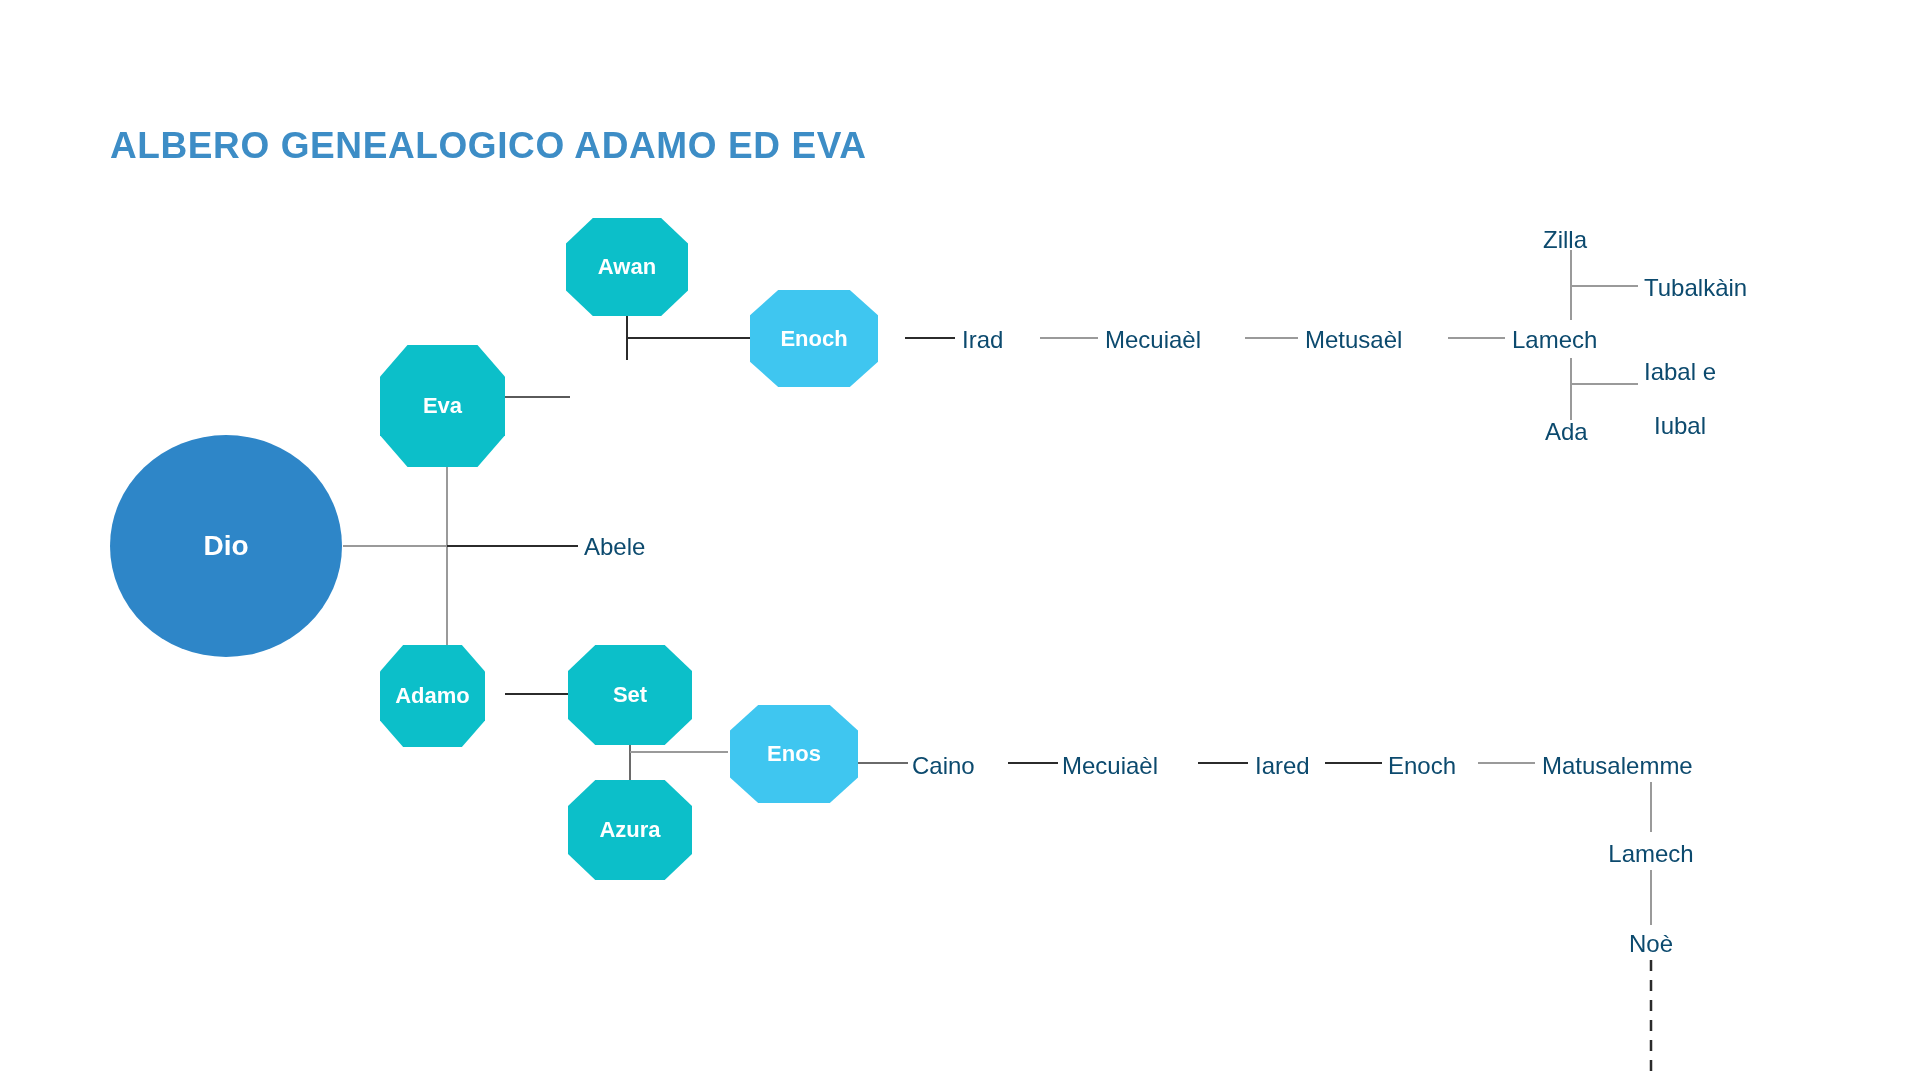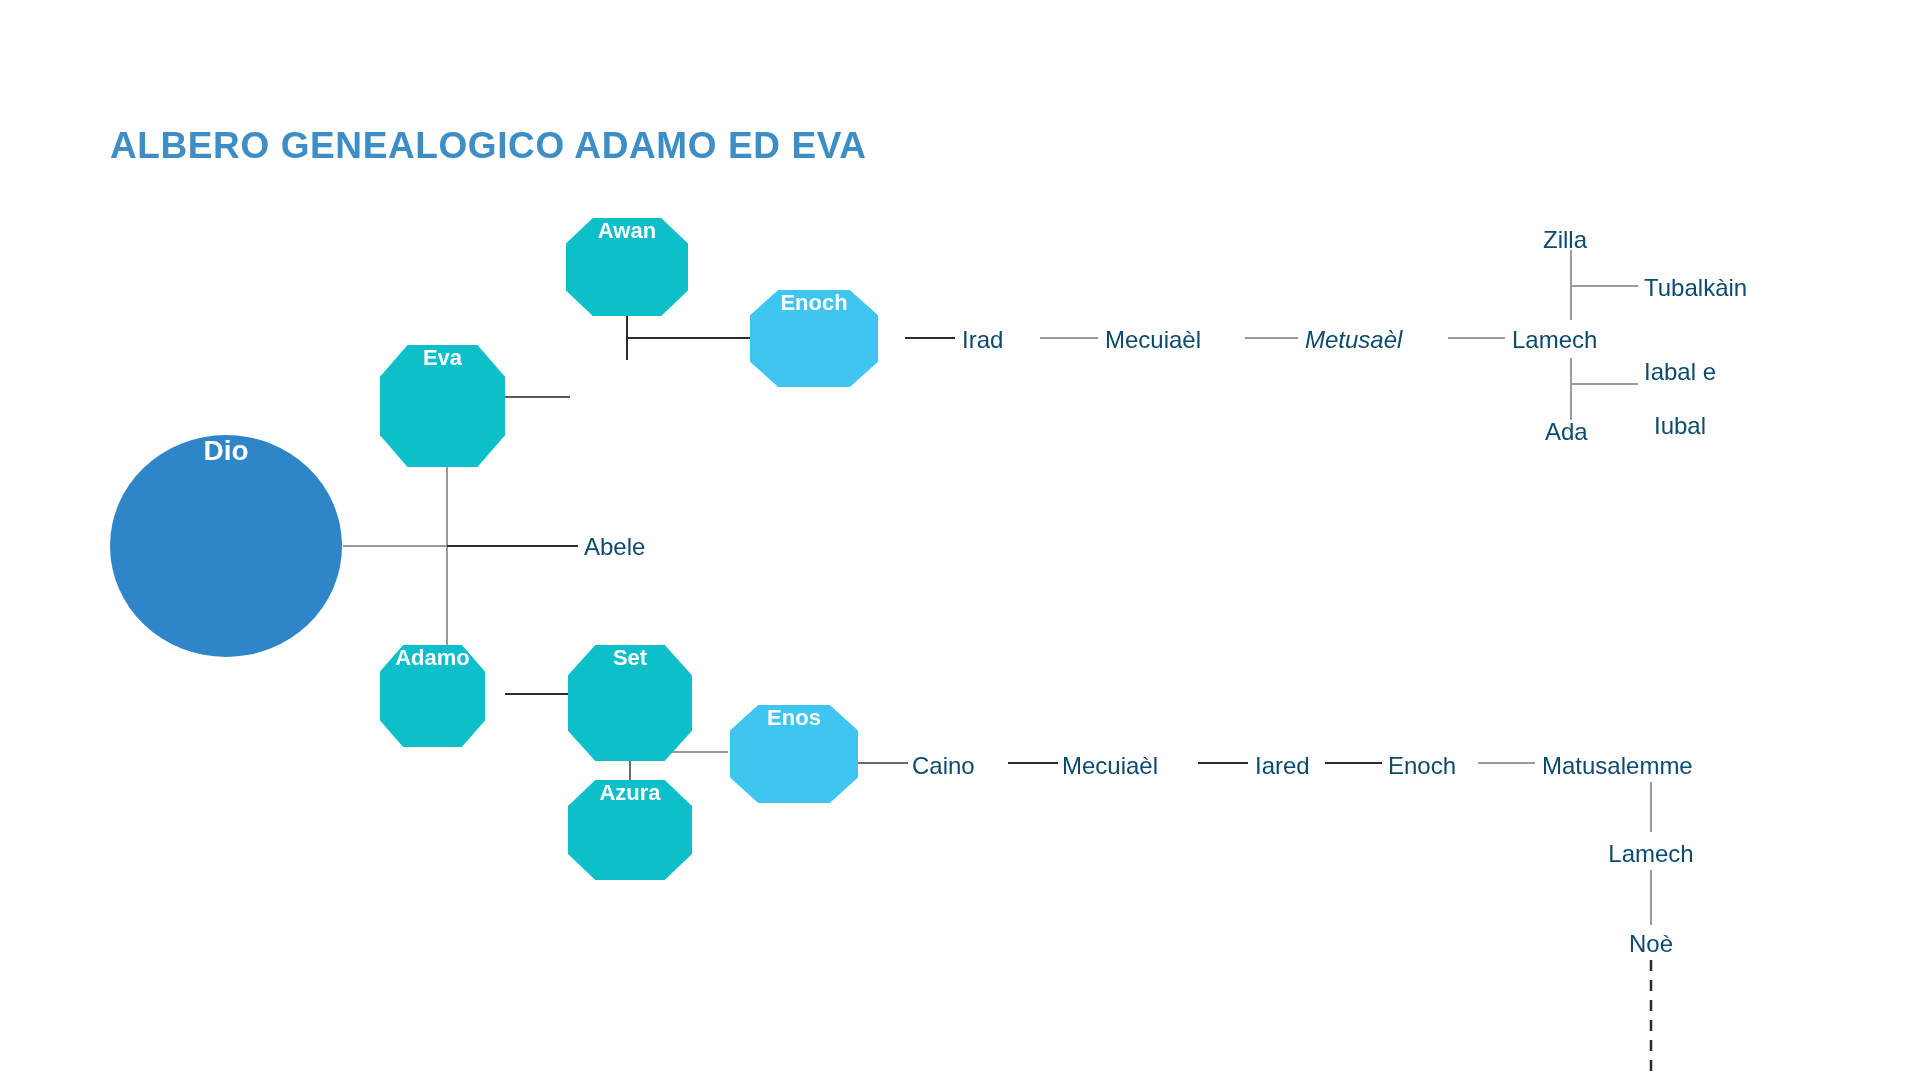--- a/index.html
+++ b/index.html
@@ -35,21 +35,21 @@
     font-weight: bold;
     letter-spacing: 0.6px;
     color: #3d8dc6;
     white-space: nowrap;
     margin-top: 32px;
   }
   
   .node {
     position: absolute;
     display: flex;
-    align-items: flex-start;
+    align-items: center;
     justify-content: center;
     color: #ffffff;
     font-weight: bold;
     text-align: center;
     box-sizing: border-box;
   }
   .node.circle {
     border-radius: 50%;
     background: #2e86c8;
     font-size: 28px;
@@ -137,37 +137,37 @@
 
   <div class="node octagon" style="left:566px; top:218px; width:122px; height:98px;">
     <span>Awan</span>
   </div>
 
 
   <div class="node octagon light" style="left:750px; top:290px; width:128px; height:97px;">
     <span>Enoch</span>
   </div>
 
-  <div class="node octagon" style="left:568px; top:645px; width:124px; height:116px;border-radius:18px;">
+  <div class="node octagon" style="left:568px; top:645px; width:124px; height:100px;border-radius:18px;">
     <span>Set</span>
   </div>
 
   <div class="node octagon" style="left:568px; top:780px; width:124px; height:100px;">
     <span>Azura</span>
   </div>
 
   <div class="node octagon light" style="left:730px; top:705px; width:128px; height:98px;">
     <span>Enos</span>
   </div>
 
   <div class="txt" style="left:584px; top:532px;">Abele</div>
 
   <div class="txt" style="left:962px; top:325px;">Irad</div>
   <div class="txt" style="left:1105px; top:325px;">Mecuiaèl</div>
-  <div class="txt" style="left:1305px; top:325px;font-style:italic;">Metusaèl</div>
+  <div class="txt" style="left:1305px; top:325px;">Metusaèl</div>
   <div class="txt" style="left:1512px; top:325px;">Lamech</div>
 
   <div class="txt" style="left:1543px; top:225px;">Zilla</div>
   <div class="txt" style="left:1545px; top:417px;">Ada</div>
   <div class="txt" style="left:1644px; top:273px;">Tubalkàin</div>
   <div class="txt" style="left:1644px; top:357px; text-align:center;">
     <div>Iabal e</div>
     <div style="text-align:center;margin-top:24px;">Iubal</div>
   </div>
 

